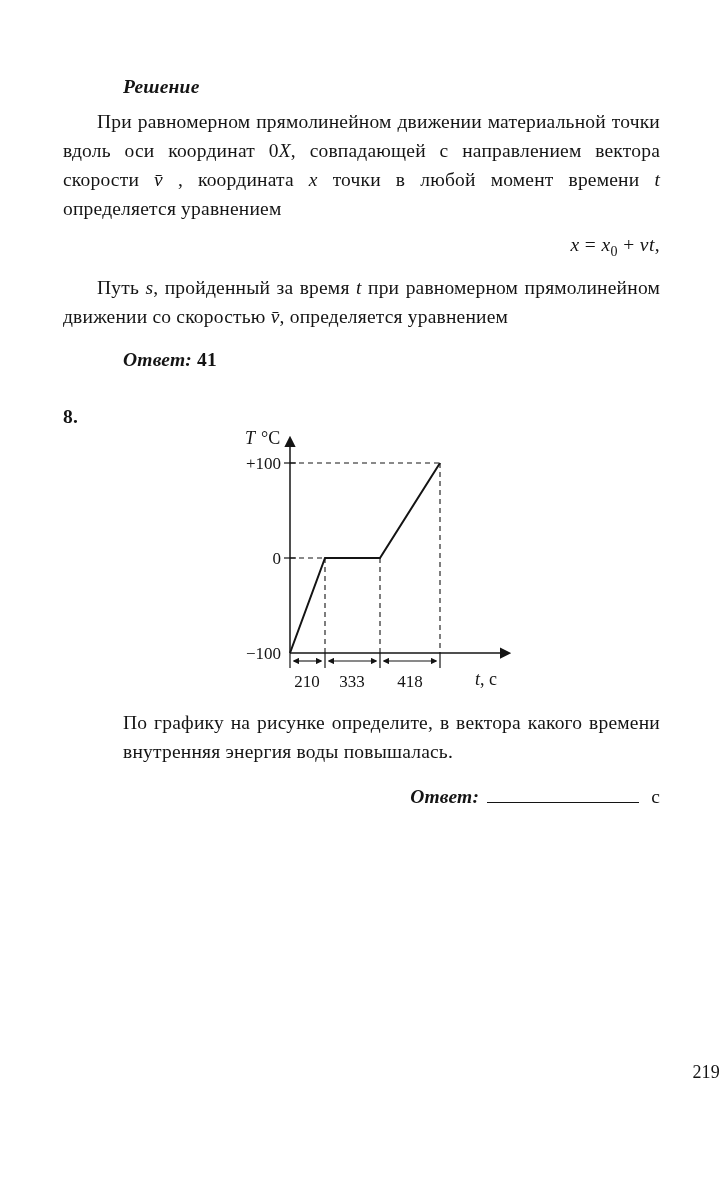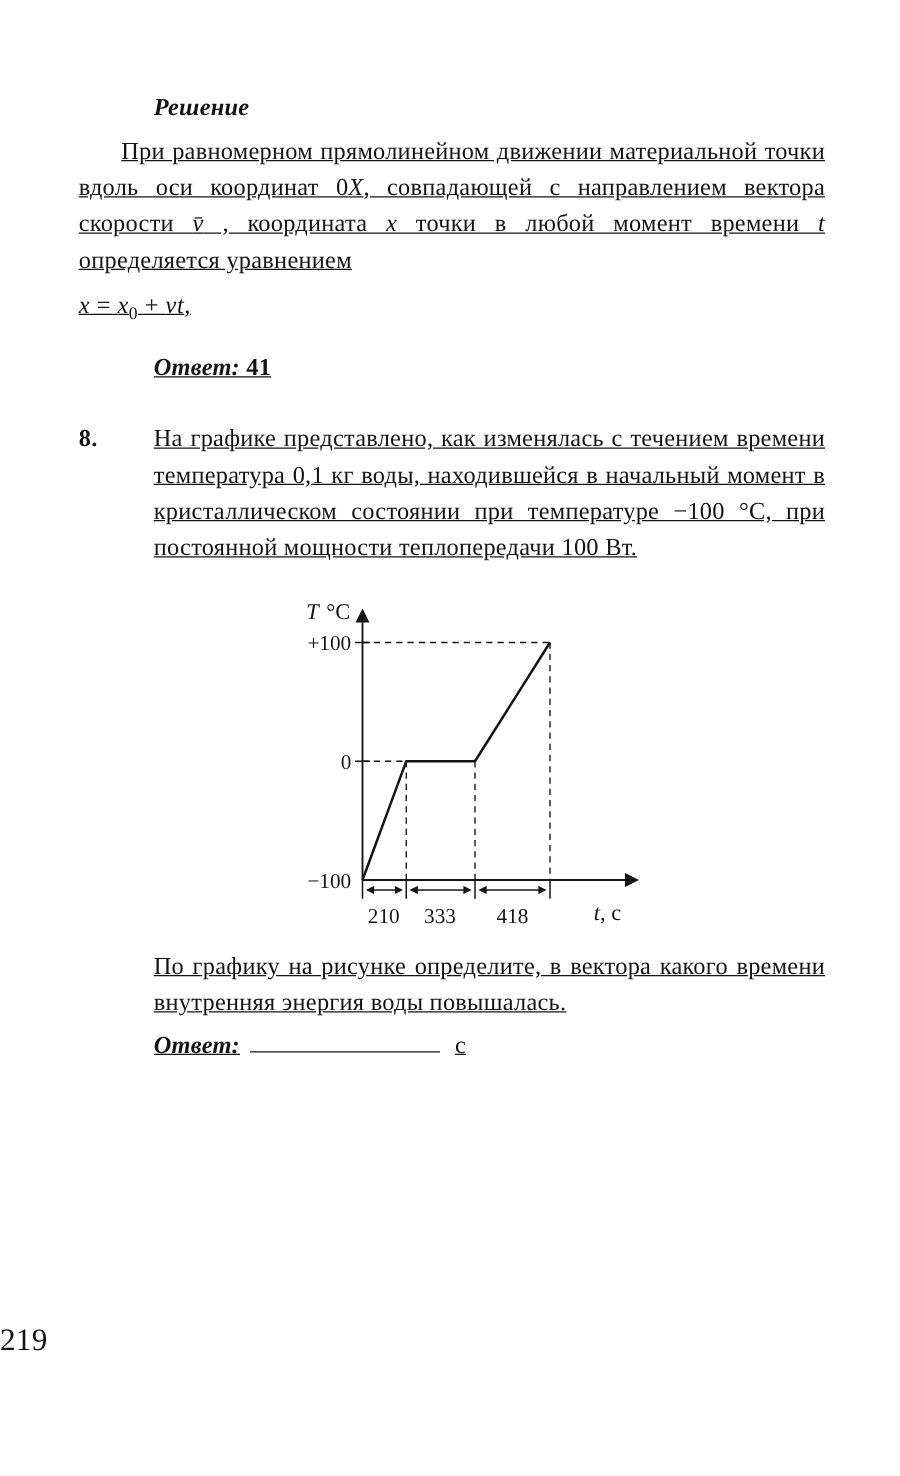--- a/index.html
+++ b/index.html
@@ -10,80 +10,80 @@
     background:#ffffff;
     box-sizing:border-box;
     padding:72px 60px 12px 63px;
     font-family:"Liberation Serif", serif;
     font-size:19.5px;
     line-height:29px;
     color:#141414;
     letter-spacing:0.2px;
     overflow:hidden;
   }
-  p { margin:0; text-align:justify;text-decoration:underline; }
+  p { margin:0; text-align:justify; }
   .indent { text-indent:34px; }
   .heading {
     margin:0 0 6px 60px;
     font-weight:bold; font-style:italic;
     font-size:19.5px;
   }
-  .eq { text-align:left; margin:7px 0 7px 0; letter-spacing:0.4px; }
+  .eq { text-align:right; margin:7px 0 7px 0; letter-spacing:0.4px; }
   .sol-answer { margin:14px 0 0 60px; text-align:left; }
   .item { display:flex; margin-top:28px; }
   .item-num { width:60px; font-weight:bold; flex:0 0 60px; }
   .item-body { flex:1; }
   .graph-wrap { margin:16px 0 8px 92px; }
   svg { display:block; }
   svg text {
     font-family:"Liberation Serif", serif;
     font-size:17px;
     fill:#141414;
     stroke:none;
     letter-spacing:0;
   }
   svg text.axlab, svg .axlab tspan { font-size:18px; }
   .it { font-style:italic; }
-  .answer-blank-line { margin-top:5px; text-align:left; }
+  .answer-blank-line { margin-top:16px; text-align:right; }
   .ans-label { font-weight:bold; font-style:italic; }
   .blank {
     display:inline-block;
     width:152px; height:1em;
     border-bottom:1.5px solid #141414;
     margin:0 12px 0 8px;
     vertical-align:baseline;
   }
   .page-num {
     position:absolute;
     left:0; right:0; top:1058px;
-    text-align:left;
-    font-size:25px;
+    text-align:right;
+    font-size:18px;
   }
   sub { font-size:0.72em; }
 </style>
 </head>
 <body>
 
 <div class="page">
 
   <h3 class="heading">Решение</h3>
 
   <p class="indent"><span>При равномерном прямолинейном движении материальной точки вдоль оси координат 0</span><span style="font-style: italic;">X</span><span>, совпадающей с направлением вектора скорости </span><span style="font-style: italic;">v̄</span><span> , координата </span><span style="font-style: italic;">x</span><span> точки в любой момент времени </span><span style="font-style: italic;">t</span><span> определяется уравнением</span></p>
 
   <p class="eq"><span style="font-style: italic;">x</span><span> = </span><span style="font-style: italic;">x</span><sub>0</sub><span> + </span><span style="font-style: italic;">vt</span><span>,</span></p>
 
 
+  <p class="indent"><span>Путь </span><span style="font-style: italic;">s</span><span>, пройденный за время </span><span style="font-style: italic;">t</span><span> при равномерном прямолинейном движении со скоростью </span><span style="font-style: italic;">v̄</span><span>, определяется уравнением</span></p>
 
 
   <p class="sol-answer"><span style="font-style: italic; font-weight: bold;">Ответ:</span><span style="font-weight: bold; text-align: center;"> 41</span></p>
 
   <div class="item">
     <div class="item-num">8.</div>
     <div class="item-body">
-      <p>На графике представлено, как изменялась с течением времени температура 0,1 кг воды, находившейся в начальный момент в кристаллическом состоянии при температуре −100 °C, при постоянной мощности теплопередачи 100 Вт.</p>
 
       <div class="graph-wrap">
         <svg width="345" height="282" viewBox="0 0 345 282">
           <defs>
             <marker id="arr" viewBox="0 0 10 10" refX="8" refY="5" markerWidth="7.5" markerHeight="7.5" orient="auto-start-reverse">
               <path d="M0,0 L10,5 L0,10 z" fill="#141414"></path>
             </marker>
             <marker id="arrs" viewBox="0 0 10 10" refX="8" refY="5" markerWidth="6" markerHeight="6" orient="auto-start-reverse">
               <path d="M0,0 L10,5 L0,10 z" fill="#141414"></path>
             </marker>

